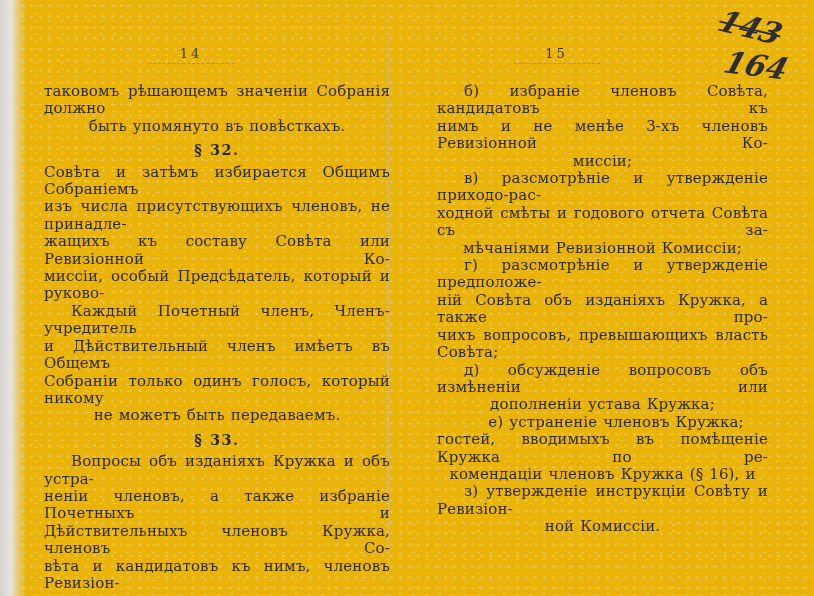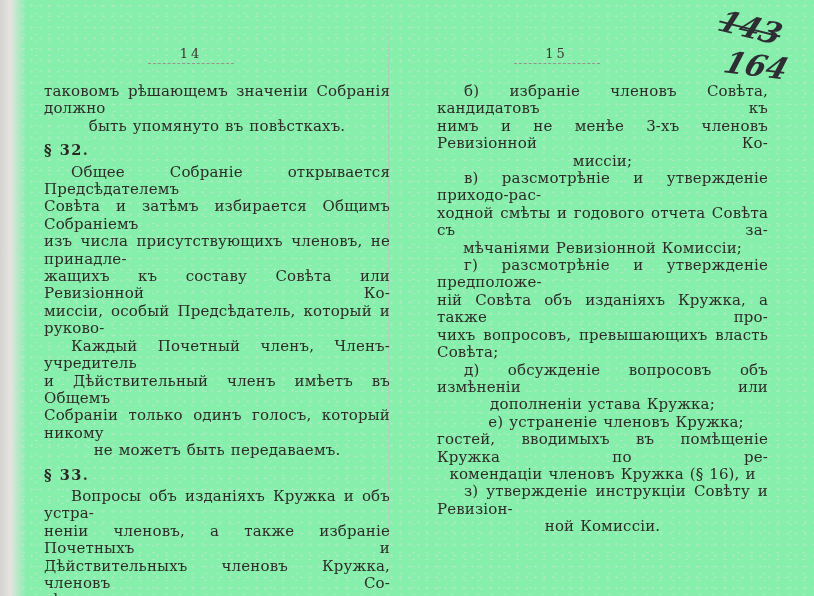--- a/index.html
+++ b/index.html
@@ -1,19 +1,19 @@
 <!DOCTYPE html>
 <html><head>
 <meta charset="utf-8">
 <style>
   html,body{margin:0;padding:0;}
   #screen{
     position:relative;
     width:814px;height:596px;
-    background:#86efac;
+    background:#eab308;
     overflow:hidden;
     font-family:"DejaVu Serif","Liberation Serif",serif;
     color:#2e2c28;
   }
   
   #screen::before{
     content:"";position:absolute;inset:0;pointer-events:none;
     background-image:
       radial-gradient(#e3e2de 1px, transparent 1.4px),
       radial-gradient(#e9e8e4 1px, transparent 1.4px);
@@ -43,21 +43,21 @@
   .ln{
     font-size:15px;
     line-height:17.4px;
     letter-spacing:.15px;
     word-spacing:1px;
   }
   .j{text-align:justify;text-align-last:justify;}
   .l{text-align:center;}
   .i{text-indent:27px;}
   .hd{
-    text-align:left;
+    text-align:center;
     font-size:14.5px;font-weight:bold;letter-spacing:1.5px;
     line-height:17.4px;margin:6px 0 5px;color:#2b2925;
   }
   .annotation{position:absolute;top:4px;right:8px;width:90px;height:110px;color:#2e2d33;}
   .annotation span{
     position:absolute;font-style:italic;font-weight:bold;
     font-size:30px;font-family:"DejaVu Serif","Liberation Serif",serif;
   }
   .anno-top{
     right:24px;top:6px;
@@ -78,21 +78,20 @@
   <div class="gutter"></div>
 
   <div class="page page-left">
     <div class="pagehead">
       <div class="pagenum">14</div>
       <div class="pagerule"></div>
     </div>
     <div class="ln j">таковомъ рѣшающемъ значеніи Собранія должно</div>
     <div class="ln l">быть упомянуто въ повѣсткахъ.</div>
     <div class="hd">§ 32.</div>
-    <div class="ln j i">Общее Собраніе открывается Предсѣдателемъ</div>
     <div class="ln j">Совѣта и затѣмъ избирается Общимъ Собраніемъ</div>
     <div class="ln j">изъ числа присутствующихъ членовъ, не принадле-</div>
     <div class="ln j">жащихъ къ составу Совѣта или Ревизіонной Ко-</div>
     <div class="ln j">миссіи, особый Предсѣдатель, который и руково-</div>
     <div class="ln j i">Каждый Почетный членъ, Членъ-учредитель</div>
     <div class="ln j">и Дѣйствительный членъ имѣетъ въ Общемъ</div>
     <div class="ln j">Собраніи только одинъ голосъ, который никому</div>
     <div class="ln l">не можетъ быть передаваемъ.</div>
     <div class="hd">§ 33.</div>
     <div class="ln j i">Вопросы объ изданіяхъ Кружка и объ устра-</div>

